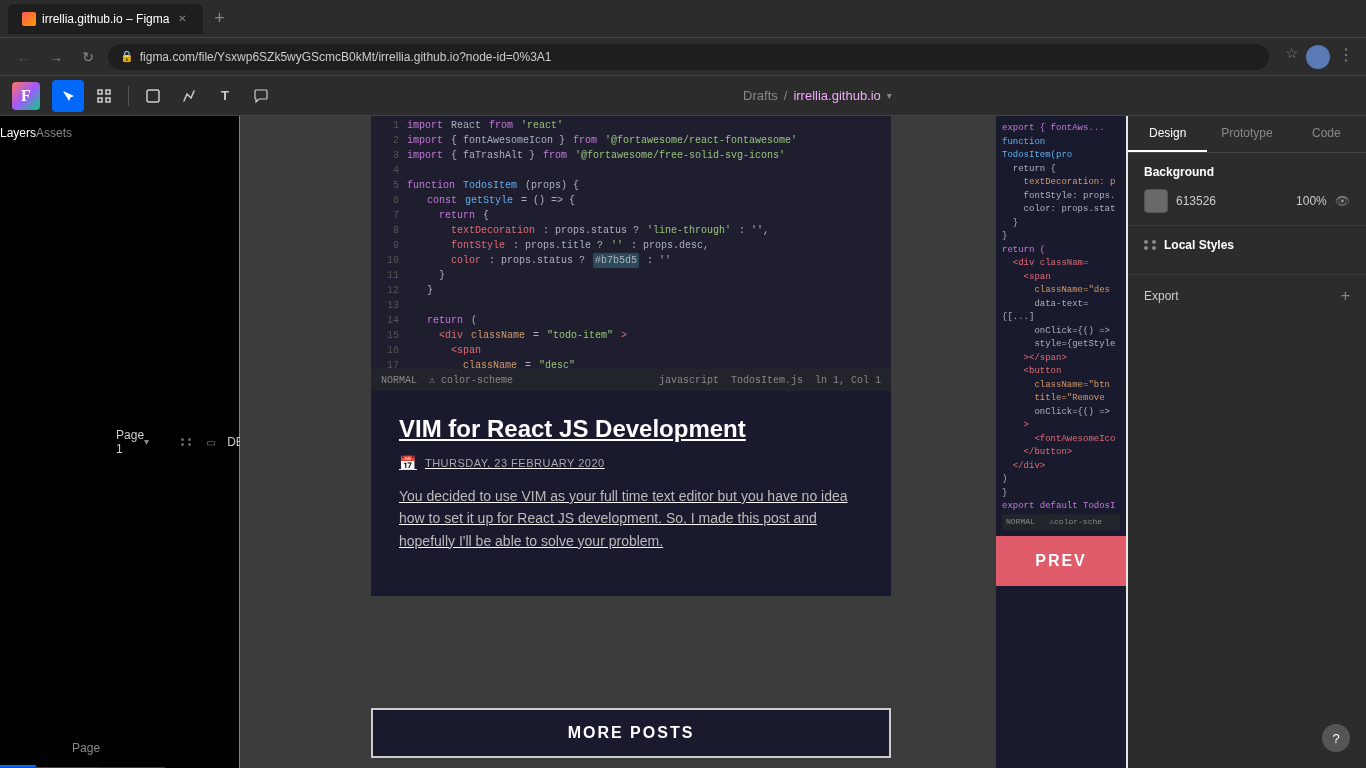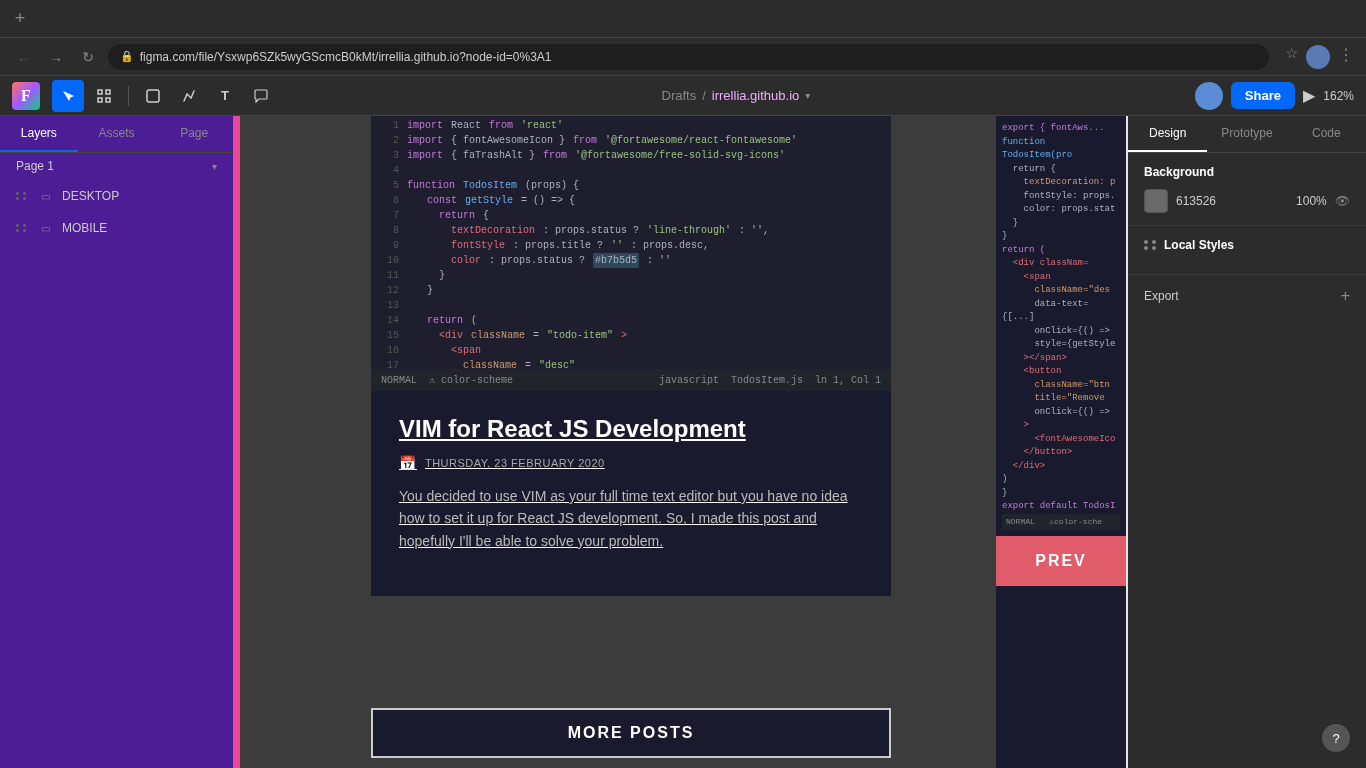--- a/index.html
+++ b/index.html
@@ -167,24 +167,24 @@
 
     
     .main-layout {
       display: flex;
       height: calc(768px - 116px);
     }
 
     
     .left-panel {
       width: 240px;
-      background: #4c1d95;
-      border-right: 7px solid #ec4899;
-      display: flex;
-      flex-direction: column;
+      background: #000000;
+      border-right: 1px solid #ec4899;
+      display: flex;
+      flex-direction: row;
     }
     .panel-tabs {
       display: flex;
       border-bottom: 1px solid #444;
     }
     .panel-tab {
       flex: 1;
       text-align: center;
       padding: 10px 0;
       font-size: 12px;
@@ -437,20 +437,25 @@
       font-weight: bold; 
       font-size: 16px; 
       color: #fff;
     }
   </style>
 </head>
 <body>
 
 <div class="browser-bar">
   <div class="browser-tabs">
+    <div class="browser-tab active">
+      <span class="tab-favicon"></span>
+      <span style="font-size:12px;">irrellia.github.io – Figma</span>
+      <span class="tab-close">✕</span>
+    </div>
     <div class="new-tab-btn">+</div>
   </div>
 </div>
 
 <div class="address-bar-row">
   <span class="nav-btn disabled">←</span>
   <span class="nav-btn">→</span>
   <span class="nav-btn">↻</span>
   <div class="address-field">
     <span class="address-lock">🔒</span>
@@ -498,35 +503,29 @@
     </svg>
   </div>
 
   <div class="toolbar-center">
     <span class="toolbar-breadcrumb">Drafts</span>
     <span class="toolbar-breadcrumb">/</span>
     <span class="toolbar-filename">irrellia.github.io</span>
     <span class="toolbar-caret">▾</span>
   </div>
 
-  <div class="toolbar-right">
-    <div class="user-circle" style="background:#5a8dd6;"></div>
-    <button class="share-btn">Share</button>
-    <span class="play-btn">▶</span>
-    <span class="zoom-btn">162%</span>
-  </div>
 </div>
 
 <div class="main-layout">
 
   <div class="left-panel">
     <div class="panel-tabs">
       <div class="panel-tab active">Layers</div>
       <div class="panel-tab">Assets</div>
-      <div class="panel-tab" style="display:flex;align-items:flex-start;justify-content:center;gap:3px;">
+      <div class="panel-tab" style="display:flex;align-items:flex-end;justify-content:center;gap:3px;">
         <span>Page</span>
       </div>
     </div>
 
     <div style="display:flex;align-items:center;justify-content:space-between;padding:6px 16px;border-bottom:1px solid #3a3a3a;">
       <span style="font-size:12px;color:#ccc;">Page 1</span>
       <span style="font-size:10px;color:#888;">▾</span>
     </div>
 
     <div class="layer-item">

